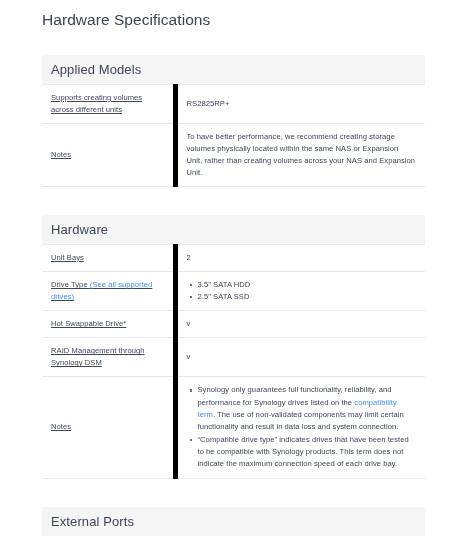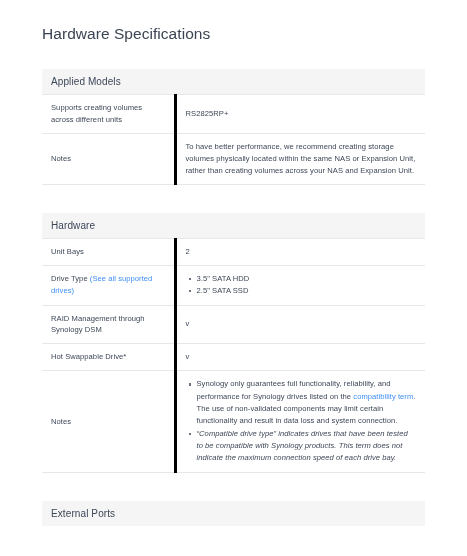--- a/index.html
+++ b/index.html
@@ -13,21 +13,21 @@
     font-family: "Liberation Sans", sans-serif;
     color: #3d4757;
     -webkit-font-smoothing: antialiased;
     overflow: hidden;
   }
   .page {
     width: 402px;
     height: 556px;
     position: relative;
     box-sizing: border-box;
-    padding: 14px 42px;
+    padding: 0 42px;
   }
   .page-title {
     font-size: 15.5px;
     font-weight: 400;
     color: #3b4452;
     margin: 0;
     padding-top: 11px;
     padding-bottom: 0;
     letter-spacing: 0.05px;
   }
@@ -45,35 +45,36 @@
     margin-top: 26px;
   }
   .spec-table col.c1 { width: 133px; }
   .spec-table col.c2 { width: 250px; }
 
   .spec-table th.section-head {
     background: #f5f5f6;
     text-align: left;
     font-weight: 400;
     color: #3d4757;
-    font-size: 10px;
+    font-size: 13px;
     padding: 7px 9px 7px 9px;
     border: none;
     letter-spacing: 0.1px;
   }
   .spec-table td {
     border-top: 1px solid #e6e7ea;
     padding: 7px 9px 7px 9px;
     vertical-align: middle;
     line-height: 1.58;
     color: #3d4757;
     letter-spacing: 0.05px;
   }
   .spec-table tr.row td.label-cell {
-    border-right: 3px solid #000000;
+    border-right: 5px solid #000000;
+    text-decoration: underline;
   }
   .spec-table tr:last-child td {
     border-bottom: 1px solid #e6e7ea;
   }
   .label-cell {
     color: #3d4757;
   }
   .value-cell {
     color: #4a5362;
   }
@@ -96,21 +97,20 @@
     content: "";
     position: absolute;
     left: -8px;
     top: 5px;
     width: 2.2px;
     height: 2.2px;
     background: #6b7280;
   }
   ul.bullets.spaced li + li {
     margin-top: 0px;
-    font-style: italic;
   }
   .vmark {
     font-size: 7.6px;
     color: #4a5362;
   }
 </style>
 </head>
 <body>
 
 <div class="page">
@@ -156,25 +156,25 @@
         <tr class="row">
           <td class="label-cell"><span>Drive Type </span><a class="link" href="#">(See all supported drives)</a></td>
           <td class="value-cell">
             <ul class="bullets">
               <li>3.5" SATA HDD</li>
               <li>2.5" SATA SSD</li>
             </ul>
           </td>
         </tr>
         <tr class="row">
+          <td class="label-cell">Hot Swappable Drive*</td>
+          <td class="value-cell vmark">v</td>
+        </tr>
+        <tr class="row">
           <td class="label-cell">RAID Management through Synology DSM</td>
-          <td class="value-cell vmark">v</td>
-        </tr>
-        <tr class="row">
-          <td class="label-cell">Hot Swappable Drive*</td>
           <td class="value-cell vmark">v</td>
         </tr>
         <tr class="row">
           <td class="label-cell">Notes</td>
           <td class="value-cell">
             <ul class="bullets spaced">
               <li><span>Synology only guarantees full functionality, reliability, and performance for Synology drives listed on the </span><a class="link" href="#">compatibility term</a><span>. The use of non-validated components may limit certain functionality and result in data loss and system connection.</span></li>
               <li><span>“Compatible drive type” indicates drives that have been tested to be compatible with Synology products. This term does not indicate the maximum connection speed of each drive bay.</span></li>
             </ul>
           </td>

